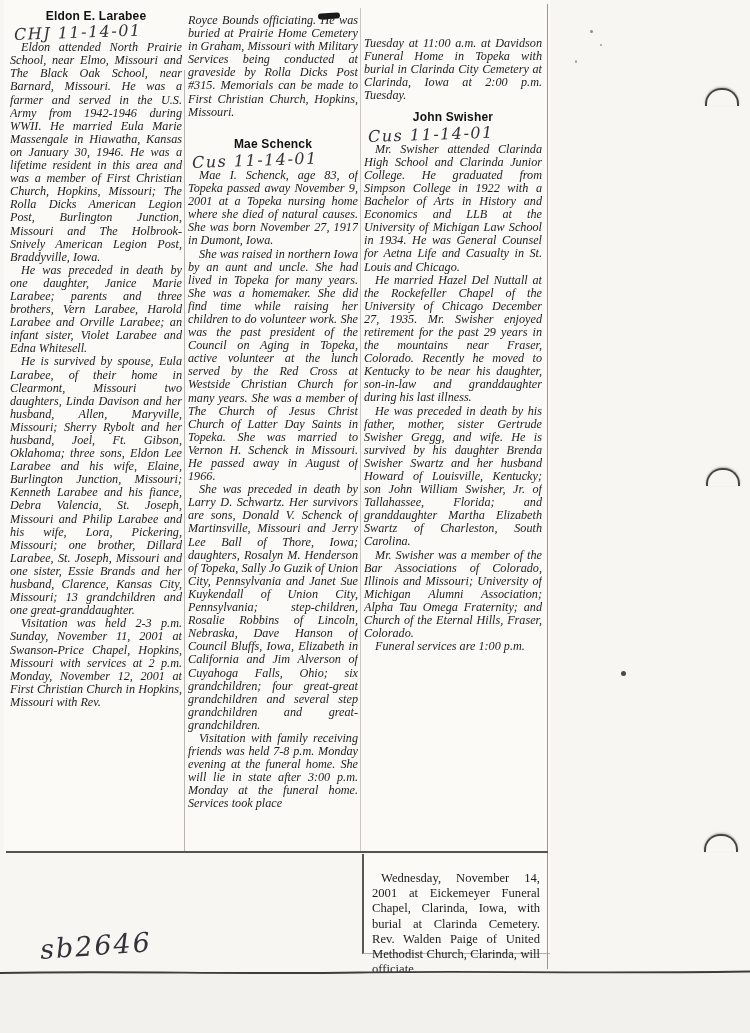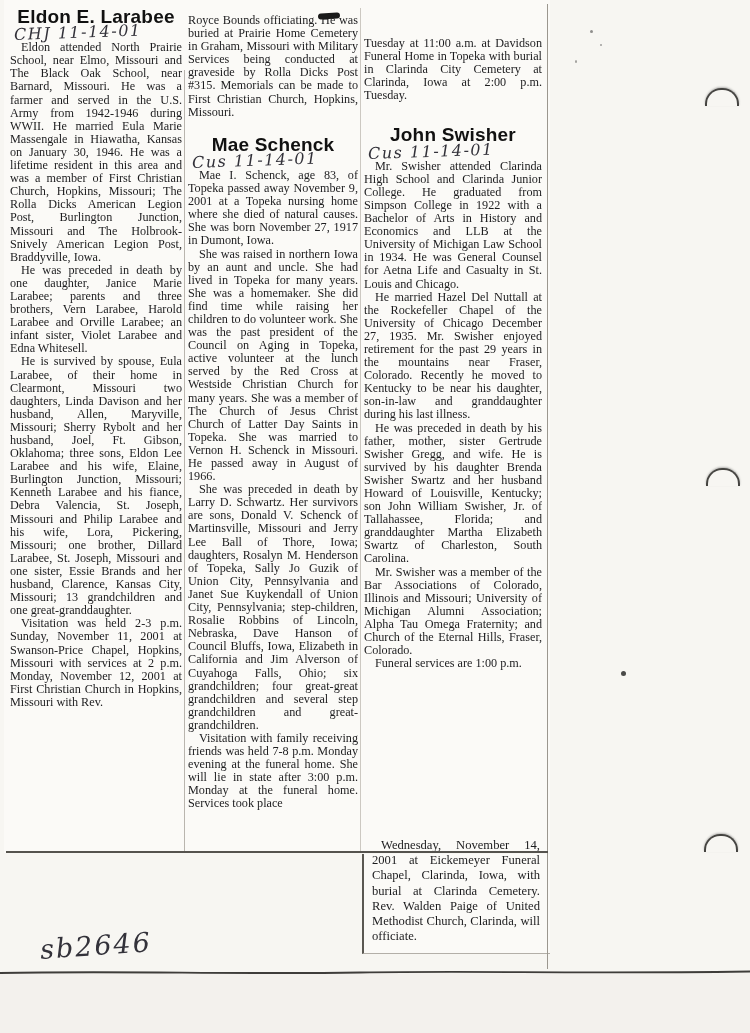--- a/index.html
+++ b/index.html
@@ -6,24 +6,24 @@
   .page{
     position:relative;width:750px;height:1033px;margin:0 auto;
     background:#f7f6f2;overflow:hidden;
     font-family:"Liberation Serif", serif;color:#1c1c1e;
   }
   .backing-lower{position:absolute;left:0;top:973px;width:750px;height:60px;background:#f3f1ed;}
   .clip-main{position:absolute;left:4px;top:0;width:546px;height:853px;background:#fbfaf7;}
   .clip-tail{position:absolute;left:362px;top:854px;width:186px;height:99px;background:#fbfaf7;
     border-left:2px solid #5a5852;border-bottom:1px solid #b3afa8;}
   .col{position:absolute;text-align:justify;font-size:12.2px;line-height:13.1px;overflow:hidden;}
-  .col p{margin:0;text-indent:11px;}
+  .col p{margin:0;text-indent:11px;font-style:italic;}
   .col p.noindent{text-indent:0;}
   .obit-title{
-    font-family:"Liberation Sans", sans-serif;font-weight:bold;font-size:19px;
+    font-family:"Liberation Sans", sans-serif;font-weight:bold;font-size:12px;
     text-align:center;margin:6px 0 2px 0;text-indent:0;color:#111;letter-spacing:.2px;
   }
   .hand{
     font-family:"DejaVu Serif", serif;font-style:italic;color:#33323a;
     white-space:nowrap;
   }
   .annot{font-size:16px;letter-spacing:1.5px;transform:rotate(-2deg);margin:1px 0 3px 4px;text-indent:0;}
   .code-hand{position:absolute;left:40px;top:930px;font-size:27px;letter-spacing:2px;transform:rotate(-4deg);}
   .vline{position:absolute;width:1px;background:#b9b5ae;}
   .vline.right-edge{background:#9b978f;}
@@ -35,21 +35,21 @@
     border-radius:16px 16px 0 0;
     box-shadow:0 -1px 2px rgba(60,60,60,.35);
     background:transparent;
   }
   .ink-smudge{
     position:absolute;left:318px;top:13px;width:22px;height:6px;
     background:#1a1a1a;border-radius:3px;transform:rotate(-4deg);
   }
   .speck{position:absolute;background:#4a4a48;border-radius:50%;}
   .tail-text{
-    position:absolute;left:372px;top:838px;width:168px;
+    position:absolute;left:372px;top:871px;width:168px;
     font-size:12.6px;line-height:15.2px;text-align:justify;
   }
   .tail-text p{margin:0;text-indent:9px;}
 </style>
 </head>
 <body>
 
 <div class="page">
 
   <div class="backing-lower"></div>
@@ -70,21 +70,21 @@
     <div class="obit-title" style="margin-top:19px;">Mae Schenck</div>
     <div class="hand annot">Cus 11-14-01</div>
     <p>Mae I. Schenck, age 83, of Topeka passed away November 9, 2001 at a Topeka nursing home where she died of natural causes. She was born November 27, 1917 in Dumont, Iowa.</p>
     <p>She was raised in northern Iowa by an aunt and uncle. She had lived in Topeka for many years. She was a homemaker. She did find time while raising her children to do volunteer work. She was the past president of the Council on Aging in Topeka, active volunteer at the lunch served by the Red Cross at Westside Christian Church for many years. She was a member of The Church of Jesus Christ Church of Latter Day Saints in Topeka. She was married to Vernon H. Schenck in Missouri. He passed away in August of 1966.</p>
     <p>She was preceded in death by Larry D. Schwartz. Her survivors are sons, Donald V. Schenck of Martinsville, Missouri and Jerry Lee Ball of Thore, Iowa; daughters, Rosalyn M. Henderson of Topeka, Sally Jo Guzik of Union City, Pennsylvania and Janet Sue Kuykendall of Union City, Pennsylvania; step-children, Rosalie Robbins of Lincoln, Nebraska, Dave Hanson of Council Bluffs, Iowa, Elizabeth in California and Jim Alverson of Cuyahoga Falls, Ohio; six grandchildren; four great-great grandchildren and several step grandchildren and great-grandchildren.</p>
     <p>Visitation with family receiving friends was held 7-8 p.m. Monday evening at the funeral home. She will lie in state after 3:00 p.m. Monday at the funeral home. Services took place</p>
   </div>
 
   <div class="col" style="left:364px;top:37px;width:178px;height:832px;">
     <p class="noindent">Tuesday at 11:00 a.m. at Davidson Funeral Home in Topeka with burial in Clarinda City Cemetery at Clarinda, Iowa at 2:00 p.m. Tuesday.</p>
-    <div class="obit-title" style="margin-top:26px;">John Swisher</div>
+    <div class="obit-title" style="margin-top:9px;">John Swisher</div>
     <div class="hand annot">Cus 11-14-01</div>
     <p>Mr. Swisher attended Clarinda High School and Clarinda Junior College. He graduated from Simpson College in 1922 with a Bachelor of Arts in History and Economics and LLB at the University of Michigan Law School in 1934. He was General Counsel for Aetna Life and Casualty in St. Louis and Chicago.</p>
     <p>He married Hazel Del Nuttall at the Rockefeller Chapel of the University of Chicago December 27, 1935. Mr. Swisher enjoyed retirement for the past 29 years in the mountains near Fraser, Colorado. Recently he moved to Kentucky to be near his daughter, son-in-law and granddaughter during his last illness.</p>
     <p>He was preceded in death by his father, mother, sister Gertrude Swisher Gregg, and wife. He is survived by his daughter Brenda Swisher Swartz and her husband Howard of Louisville, Kentucky; son John William Swisher, Jr. of Tallahassee, Florida; and granddaughter Martha Elizabeth Swartz of Charleston, South Carolina.</p>
     <p>Mr. Swisher was a member of the Bar Associations of Colorado, Illinois and Missouri; University of Michigan Alumni Association; Alpha Tau Omega Fraternity; and Church of the Eternal Hills, Fraser, Colorado.</p>
     <p>Funeral services are 1:00 p.m.</p>
   </div>
 
   <div class="tail-text">
     <p>Wednesday, November 14, 2001 at Eickemeyer Funeral Chapel, Clarinda, Iowa, with burial at Clarinda Cemetery. Rev. Walden Paige of United Methodist Church, Clarinda, will officiate.</p>

